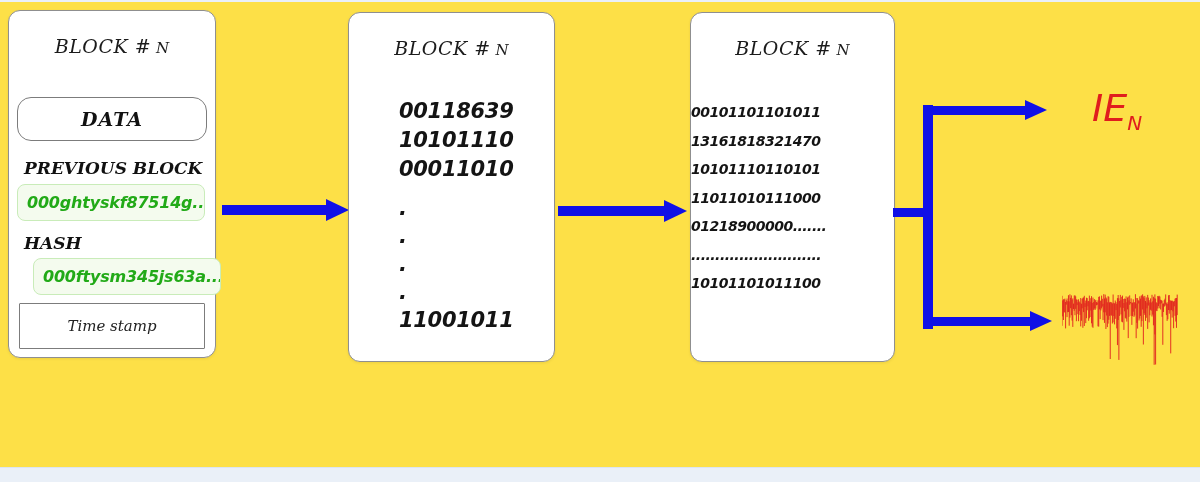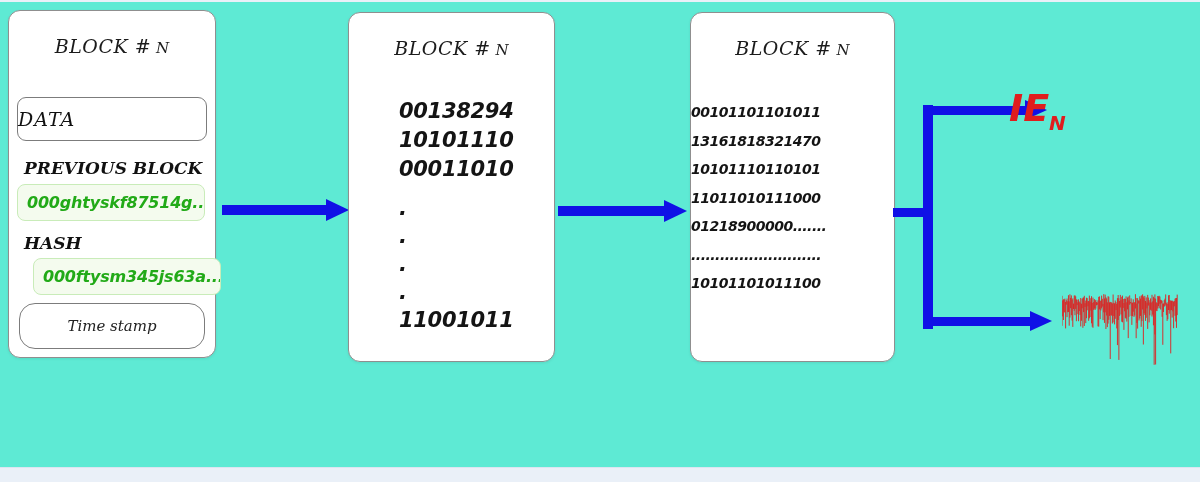--- a/index.html
+++ b/index.html
@@ -1,53 +1,53 @@
 <!DOCTYPE html>
 <html style="--arrow-blue: #1010e6; --hash-green: #22aa18; --hash-bg: #f4fbee; --hash-border: #c9ecb9; --accent-red: #e01d1d; --block-border: #8f8f8f; --inner-border: #7c7c7c; --footer-bar: #eaf0f8;"><head>
 <meta charset="utf-8">
 <style>
   html,body { margin:0; padding:0; background:#fff; }
-  .page { position:relative; width:1200px; height:482px; background:#5eead4;
+  .page { position:relative; width:1200px; height:482px; background:#fde047;
           font-family:"DejaVu Serif", serif; overflow:hidden; }
 
   .top-strip  { position:absolute; top:0; left:0; width:100%; height:2px;
                 background:var(--footer-bar,#eaf0f8); }
   .footer-bar { position:absolute; bottom:0; left:0; width:100%; height:14px;
                 background:var(--footer-bar,#eaf0f8); border-top:1px solid #dce5f1; }
 
   
   .block { position:absolute; background:#fff; border:1px solid var(--block-border,#8f8f8f);
            border-radius:12px; box-shadow:0 1px 3px rgba(0,0,0,.07); }
   #block1 { left:8px;   top:10px; width:206px; height:346px; }
   #block2 { left:348px; top:12px; width:205px; height:348px; }
   #block3 { left:690px; top:12px; width:203px; height:348px; }
 
   .block-title { position:absolute; top:24px; left:0; width:100%; text-align:center;
                  font-style:italic; font-size:19px; color:#1b1b1b; letter-spacing:.5px; }
   .block-title .n-small { font-size:15px; margin-left:5px; letter-spacing:0; }
 
   
   .data-box { position:absolute; left:8px; top:86px; width:188px; height:42px;
-              border:1px solid var(--inner-border,#7c7c7c); border-radius:9px;
-              text-align:left; line-height:42px; font-weight:normal; font-style:italic;
+              border:1px solid var(--inner-border,#7c7c7c); border-radius:14px;
+              text-align:center; line-height:42px; font-weight:bold; font-style:italic;
               font-size:19px; letter-spacing:1px; color:#111; }
   .field-label { position:absolute; left:15px; font-weight:bold; font-style:italic;
                  font-size:17px; color:#111; }
   .prev-hash-label { top:147px; }
   .hash-label      { top:222px; }
   .hash-box { position:absolute; left:8px; width:188px; height:37px;
               background:var(--hash-bg,#f4fbee); border:1px solid var(--hash-border,#c9ecb9);
               border-radius:8px; font-family:"DejaVu Sans",sans-serif; font-weight:bold;
               font-style:italic; font-size:16px; letter-spacing:-.2px;
               color:var(--hash-green,#22aa18); line-height:36px; padding-left:9px;
               box-sizing:border-box; white-space:nowrap; overflow:hidden; }
   .prev-hash-box  { top:173px; }
   .hash-value-box { top:247px;margin-left:16px; }
   .timestamp-box { position:absolute; left:10px; top:292px; width:184px; height:44px;
-                   border:1px solid var(--inner-border,#7c7c7c); border-radius:16px;
+                   border:1px solid var(--inner-border,#7c7c7c); border-radius:1px;
                    text-align:center; line-height:44px; font-style:italic; font-size:15px;
                    color:#222; }
 
   
   .bin { font-family:"DejaVu Sans",sans-serif; font-weight:bold; font-style:italic;
          color:#141414; }
   .bin-lines2 { position:absolute; left:50px; top:84px; font-size:21px; line-height:29px;
                 letter-spacing:-.3px; }
   .dot-group { margin-top:10px; }
   .dot-line  { line-height:28px; font-size:21px; }
@@ -67,22 +67,22 @@
   #a2-head  { left:664px; top:200px; }
 
   #stub       { left:893px; top:208px; width:37px; height:9px; }
   #vline      { left:923px; top:105px; width:10px; height:224px; }
   #topa-shaft { left:930px; top:106px; width:96px;  height:9px; }
   #topa-head  { left:1025px; top:100px; }
   #bota-shaft { left:930px; top:317px; width:102px; height:9px; }
   #bota-head  { left:1030px; top:311px; }
 
   
-  #ien { position:absolute; left:1009px; top:86px; color:var(--accent-red,#e01d1d);
-         font-family:"DejaVu Sans",sans-serif; font-weight:bold; font-style:italic;
+  #ien { position:absolute; left:1092px; top:86px; color:var(--accent-red,#e01d1d);
+         font-family:"DejaVu Sans",sans-serif; font-weight:normal; font-style:italic;
          font-size:38px; line-height:44px; }
   #ien sub { font-size:20px; }
 
   #formula { position:absolute; left:938px; top:204px; font-style:italic; font-size:18px;
              color:#222; white-space:nowrap; }
   #formula sup, #formula sub { font-size:12px; font-style:italic; }
   #formula .sigma { font-style:normal; font-size:20px; }
 
   #noise { position:absolute; left:1062px; top:292px; width:122px; height:78px; }
   #noise path { stroke:var(--accent-red,#e01d1d); stroke-width:.9; fill:none; }
@@ -106,21 +106,21 @@
   </div>
 
   <div class="shaft" id="a1-shaft"></div>
   <div class="head" id="a1-head"></div>
 
   <div class="block" id="block2">
     <div class="block-title">
       <span>BLOCK #</span><span class="n-small">N</span>
     </div>
     <div class="bin bin-lines2">
-      <div>00138294</div>
+      <div>00118639</div>
       <div>10101110</div>
       <div>00011010</div>
       <div class="dot-group">
         <div class="dot-line">.</div>
         <div class="dot-line">.</div>
         <div class="dot-line">.</div>
         <div class="dot-line">.</div>
       </div>
       <div>11001011</div>
     </div>

